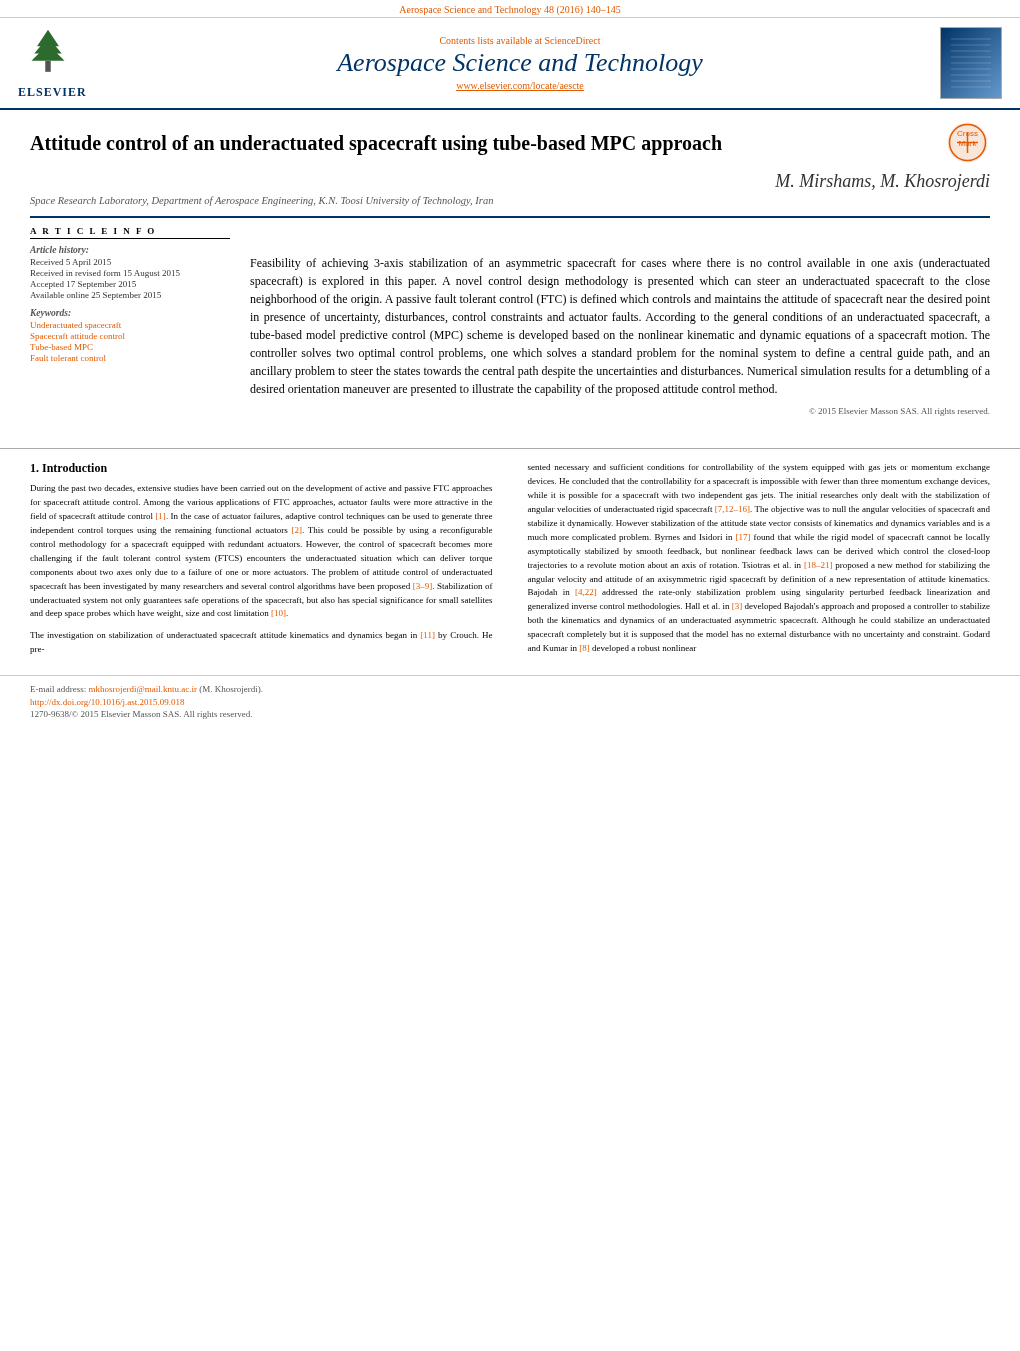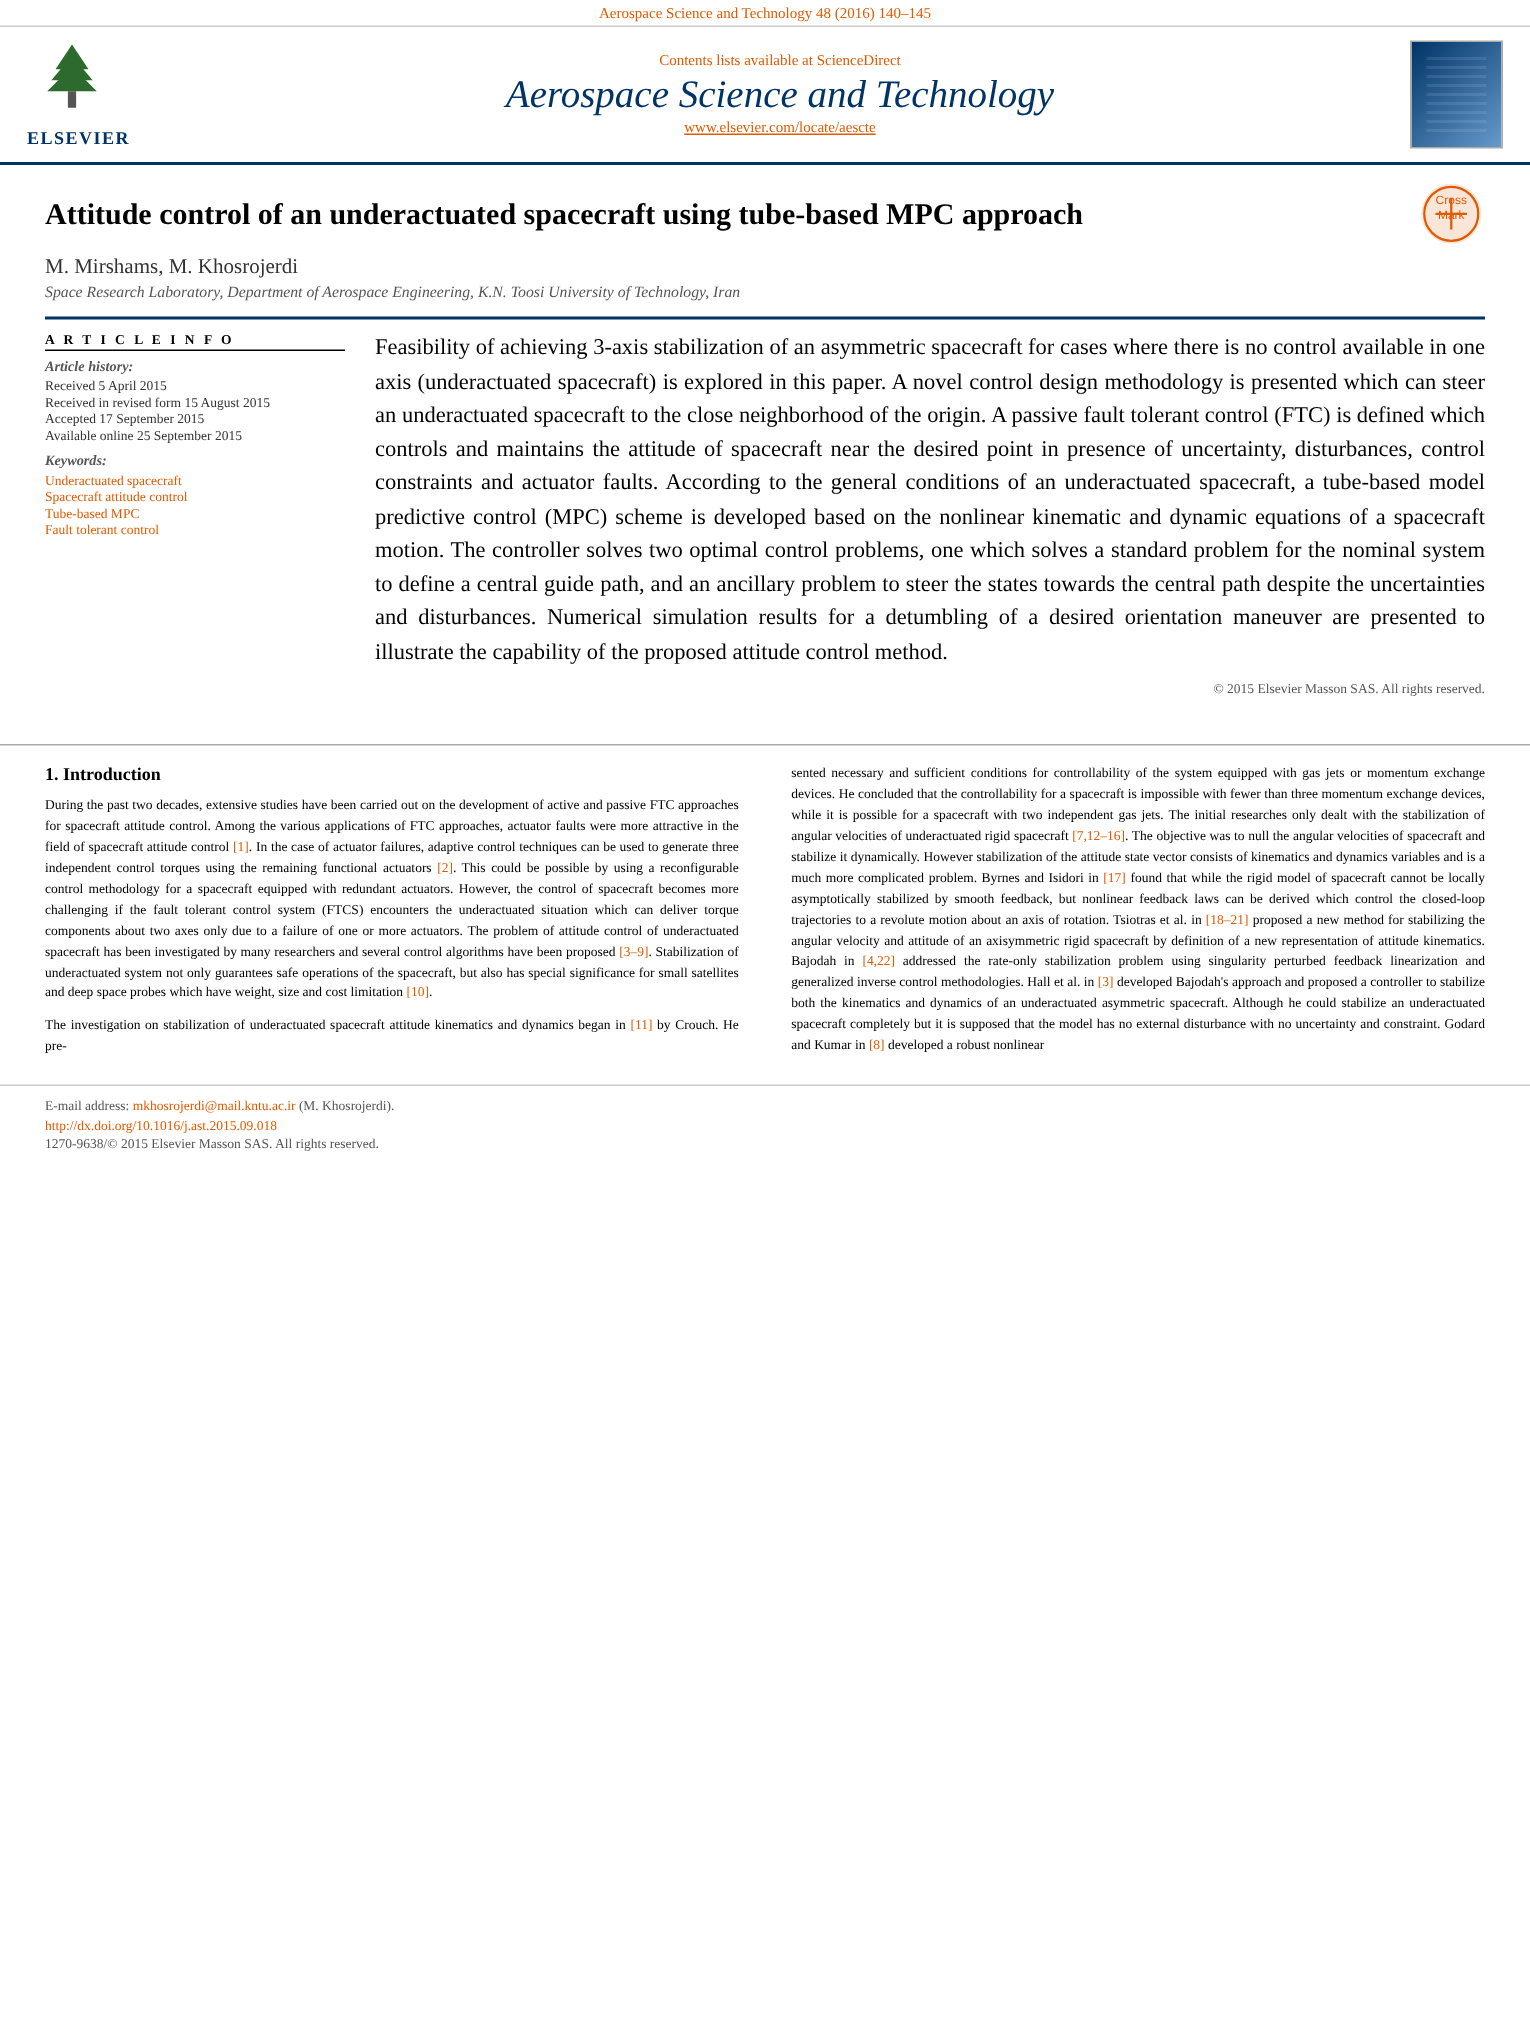--- a/index.html
+++ b/index.html
@@ -106,23 +106,25 @@
       line-height: 1.3;
     }
     .crossmark {
       width: 45px;
       height: 45px;
       margin-left: 10px;
       flex-shrink: 0;
     }
 
     .article-authors {
-      font-size: 14px;
+      font-size: 18px;
       color: #333;
       margin-bottom: 3px;
+      font-style: italic;
+      text-align: right;
     }
     .article-affiliation {
       font-size: 10.5px;
       color: #555;
       font-style: italic;
       margin-bottom: 10px;
     }
 
     
     .two-col {
@@ -171,24 +173,25 @@
       margin-top: 8px;
       margin-bottom: 2px;
     }
     .keyword-item {
       font-size: 9px;
       color: #e05a00;
       margin-bottom: 1px;
     }
 
     .abstract-text {
-      font-size: 15px;
+      font-size: 12px;
       line-height: 1.5;
       color: #000;
       text-align: justify;
+      margin-top: 28px;
     }
 
     .copyright-line {
       font-size: 9px;
       color: #555;
       text-align: right;
       margin-top: 8px;
     }
 
     

